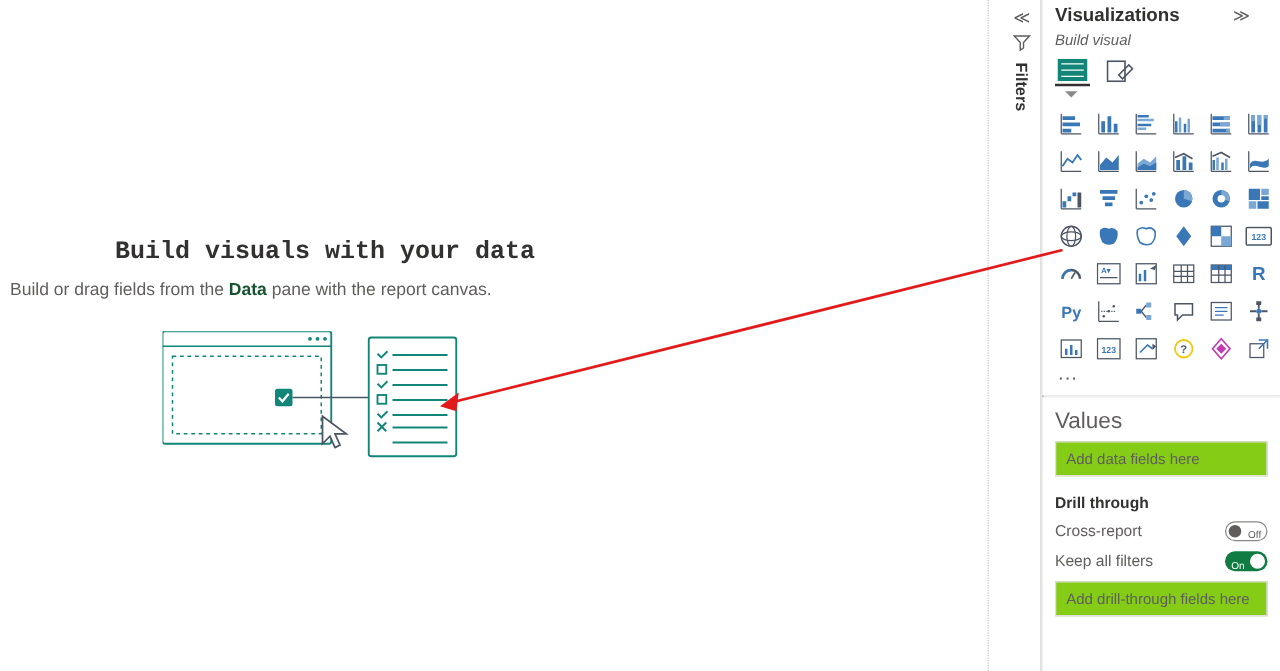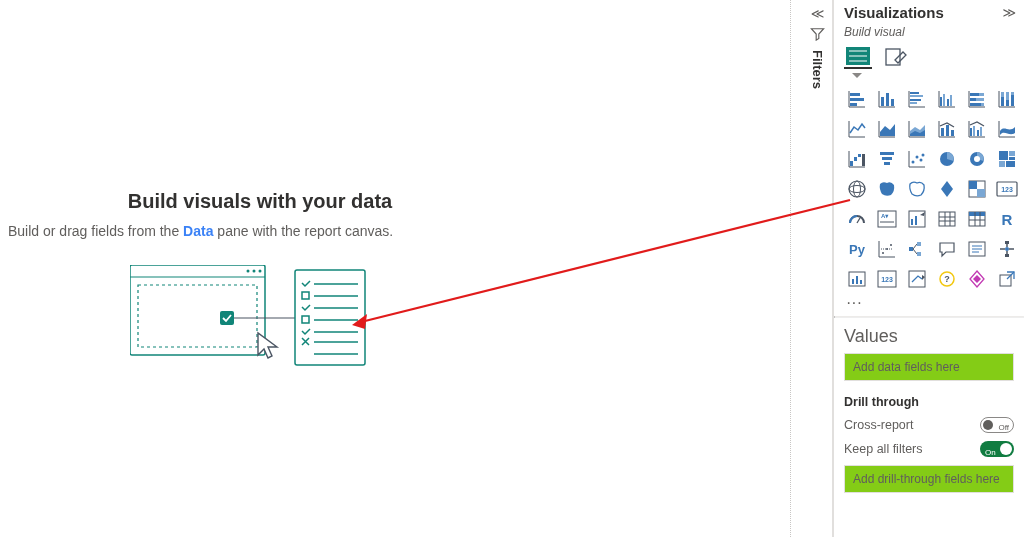--- a/index.html
+++ b/index.html
@@ -28,28 +28,29 @@
     width: 520px;
     text-align: left;
   }
   .canvas-title {
     font-size: 20px;
     font-weight: 600;
     margin: 0 0 10px 0;
     text-align: center;
     width: 520px;
     padding-left: 0;
+    font-family: Liberation Mono, monospace;
   }
   .canvas-sub {
     font-size: 14px;
     color: #605e5c;
     margin: 0;
     padding-left: 8px;
   }
-  .canvas-sub b { color: #3b82f6; margin-top: 48px; }
+  .canvas-sub b { color: #14532d; margin-top: 48px; }
   .illustration {
     position: absolute;
     left: 130px;
     top: 265px;
     width: 240px;
     height: 110px;
   }
   .vertical-divider {
     position: absolute;
     left: 790px;
@@ -95,21 +96,21 @@
     height: 537px;
     border-left: 1px solid #e1dfdd;
     background: #fff;
     display: flex;
     flex-direction: column;
   }
   .viz-header {
     display: flex;
     align-items: center;
     justify-content: space-between;
-    padding: 4px 8px 2px 10px;
+    padding: 4px 24px 2px 10px;
   }
   .viz-header h3 {
     margin: 0;
     font-size: 15px;
     font-weight: 600;
   }
   .viz-subhead {
     padding: 2px 10px 6px 10px;
     font-size: 12px;
     color: #605e5c;

